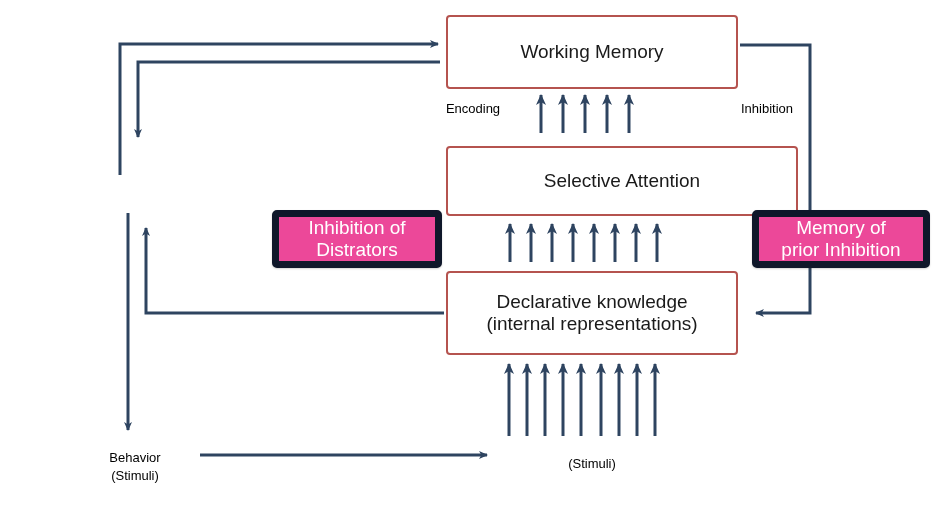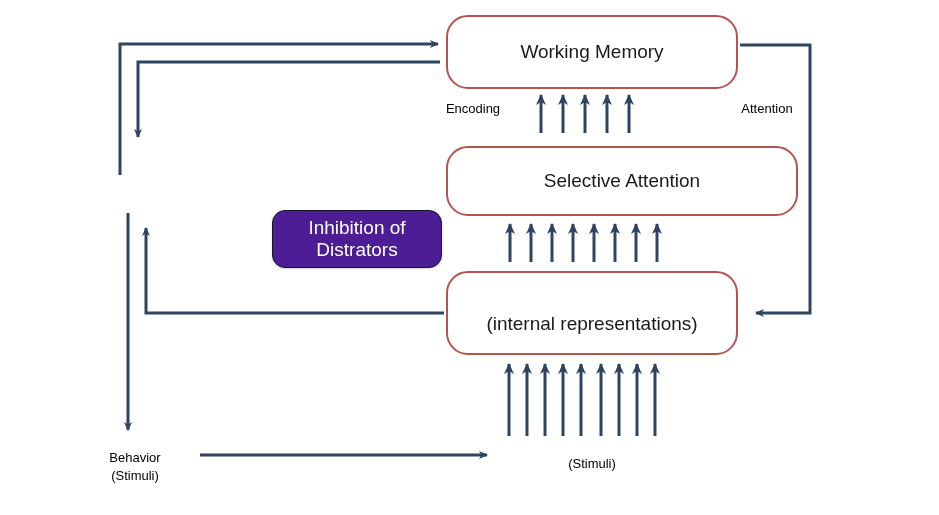--- a/index.html
+++ b/index.html
@@ -33,29 +33,29 @@
     box-sizing: border-box;
     display: flex;
     align-items: center;
     justify-content: center;
     text-align: center;
     line-height: 1.18;
   }
   .node.outline {
     background: #ffffff;
     border: 2px solid #b5534f;
-    border-radius: 22px;
+    border-radius: 4px;
     color: #1a1a1a;
     font-size: 19px;
     font-weight: 400;
   }
   .node.filled {
-    background: #4c1d95;
-    border: 1px solid #0f172a;
-    border-radius: 13px;
+    background: #ec4899;
+    border: 7px solid #0f172a;
+    border-radius: 5px;
     color: #ffffff;
     font-size: 19px;
     font-weight: 400;
     box-shadow: 0 1px 2px rgba(0,0,0,0.18);
   }
 
   
   .text-label {
     position: absolute;
     color: #000000;
@@ -155,37 +155,43 @@
   <div id="node-working-memory" class="node outline">
     <span>Working Memory</span>
   </div>
 
   <div id="node-selective-attention" class="node outline">
     <span>Selective Attention</span>
   </div>
 
   <div id="node-declarative" class="node outline">
     <span>
-      <br>
+      <span>Declarative knowledge</span><br>
       <span>(internal representations)</span>
     </span>
   </div>
 
 
   <div id="node-inhibition" class="node filled">
     <span>
       <span>Inhibition of</span><br>
       <span>Distrators</span>
     </span>
   </div>
 
+  <div id="node-memory-prior" class="node filled">
+    <span>
+      <span>Memory of</span><br>
+      <span>prior Inhibition</span>
+    </span>
+  </div>
 
   <div id="label-encoding" class="text-label">Encoding</div>
 
-  <div id="label-retrieval" class="text-label">Attention</div>
+  <div id="label-retrieval" class="text-label">Inhibition</div>
 
   <div id="label-behavior" class="text-label left-edge">
     <span>Behavior</span><br>
     <span>(Stimuli)</span>
   </div>
 
   <div id="label-sensory" class="text-label">
     <br>
     <span>(Stimuli)</span>
   </div>

